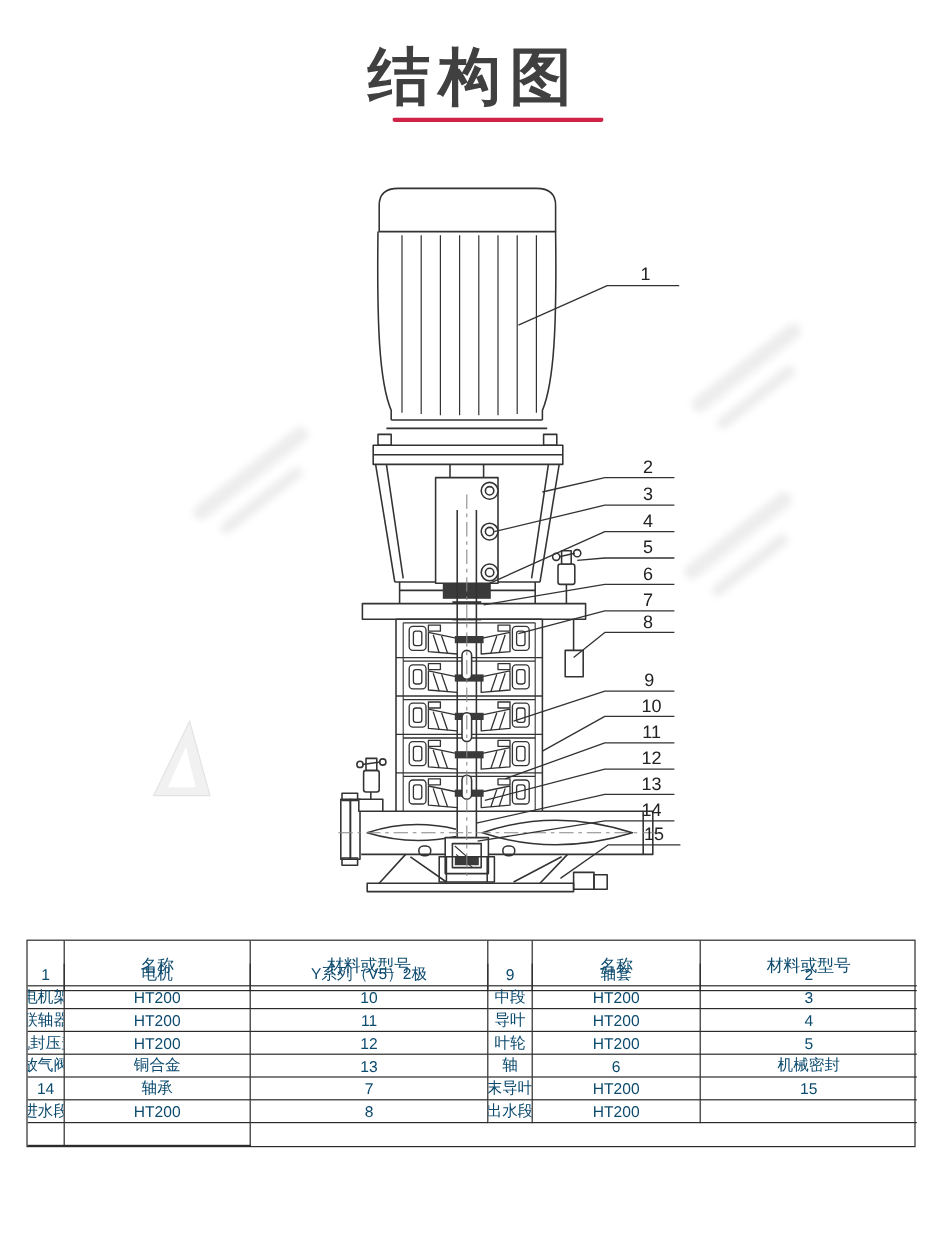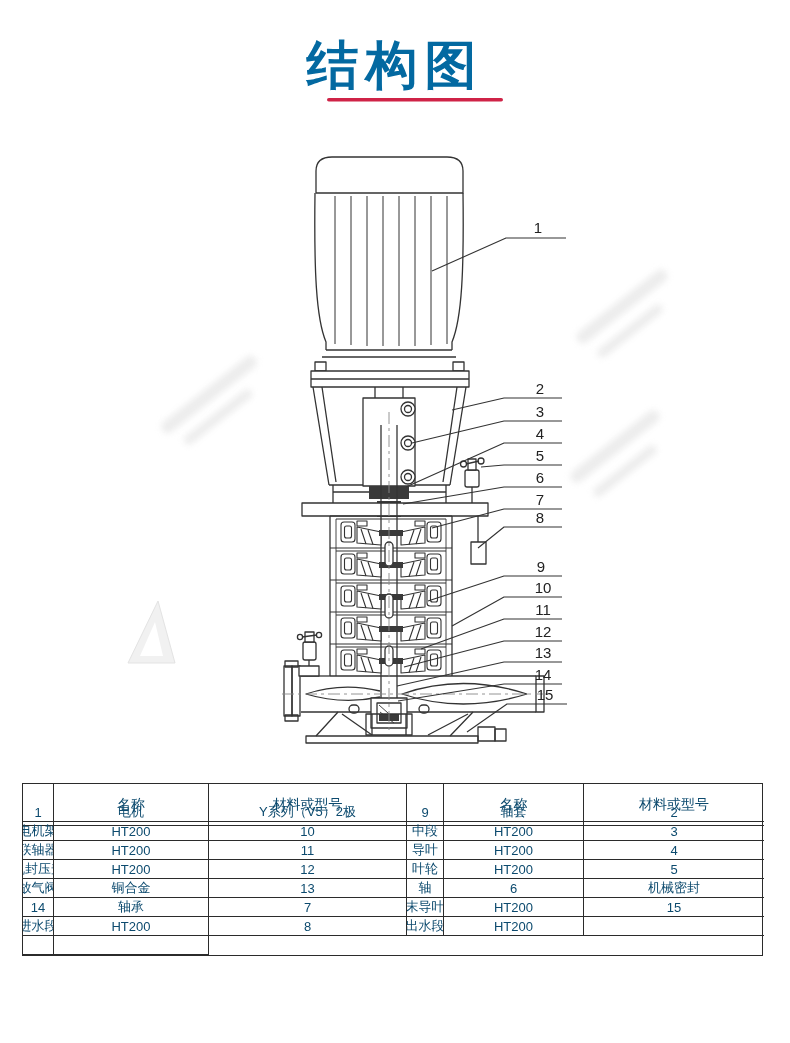--- a/index.html
+++ b/index.html
@@ -1,21 +1,21 @@
 <!DOCTYPE html>
 <html><head>
 <meta charset="utf-8">
 <style>
   html,body{margin:0;padding:0;background:#ffffff;}
   .page{position:relative;width:790px;height:1043px;background:#fff;overflow:hidden;
         font-family:"Liberation Sans","DejaVu Sans",sans-serif;color:#262626;}
   
   .hdr{position:absolute;left:0;top:0;width:790px;text-align:center;}
   .hdr h1{margin:0;position:absolute;left:0;right:0;top:38px;
-          font-size:52px;line-height:54px;font-weight:bold;letter-spacing:7px;color:#0369a1;}
+          font-size:52px;line-height:54px;font-weight:bold;letter-spacing:7px;color:#404040;}
   .underline-svg{position:absolute;left:327px;top:98px;width:176px;height:4px;display:block;}
   
   .wm{position:absolute;background:#ededed;border-radius:7px;filter:blur(3px);
       transform:rotate(-38deg);}
   
   .diagram{position:absolute;left:0;top:130px;width:790px;height:640px;}
   .diagram text{font-family:"Liberation Sans","DejaVu Sans",sans-serif;font-size:15px;fill:#222;stroke:none;}
   .dashdot{stroke-dasharray:12 4 3 4;}
   
   .parts-table{position:absolute;left:22px;top:783px;width:741px;

